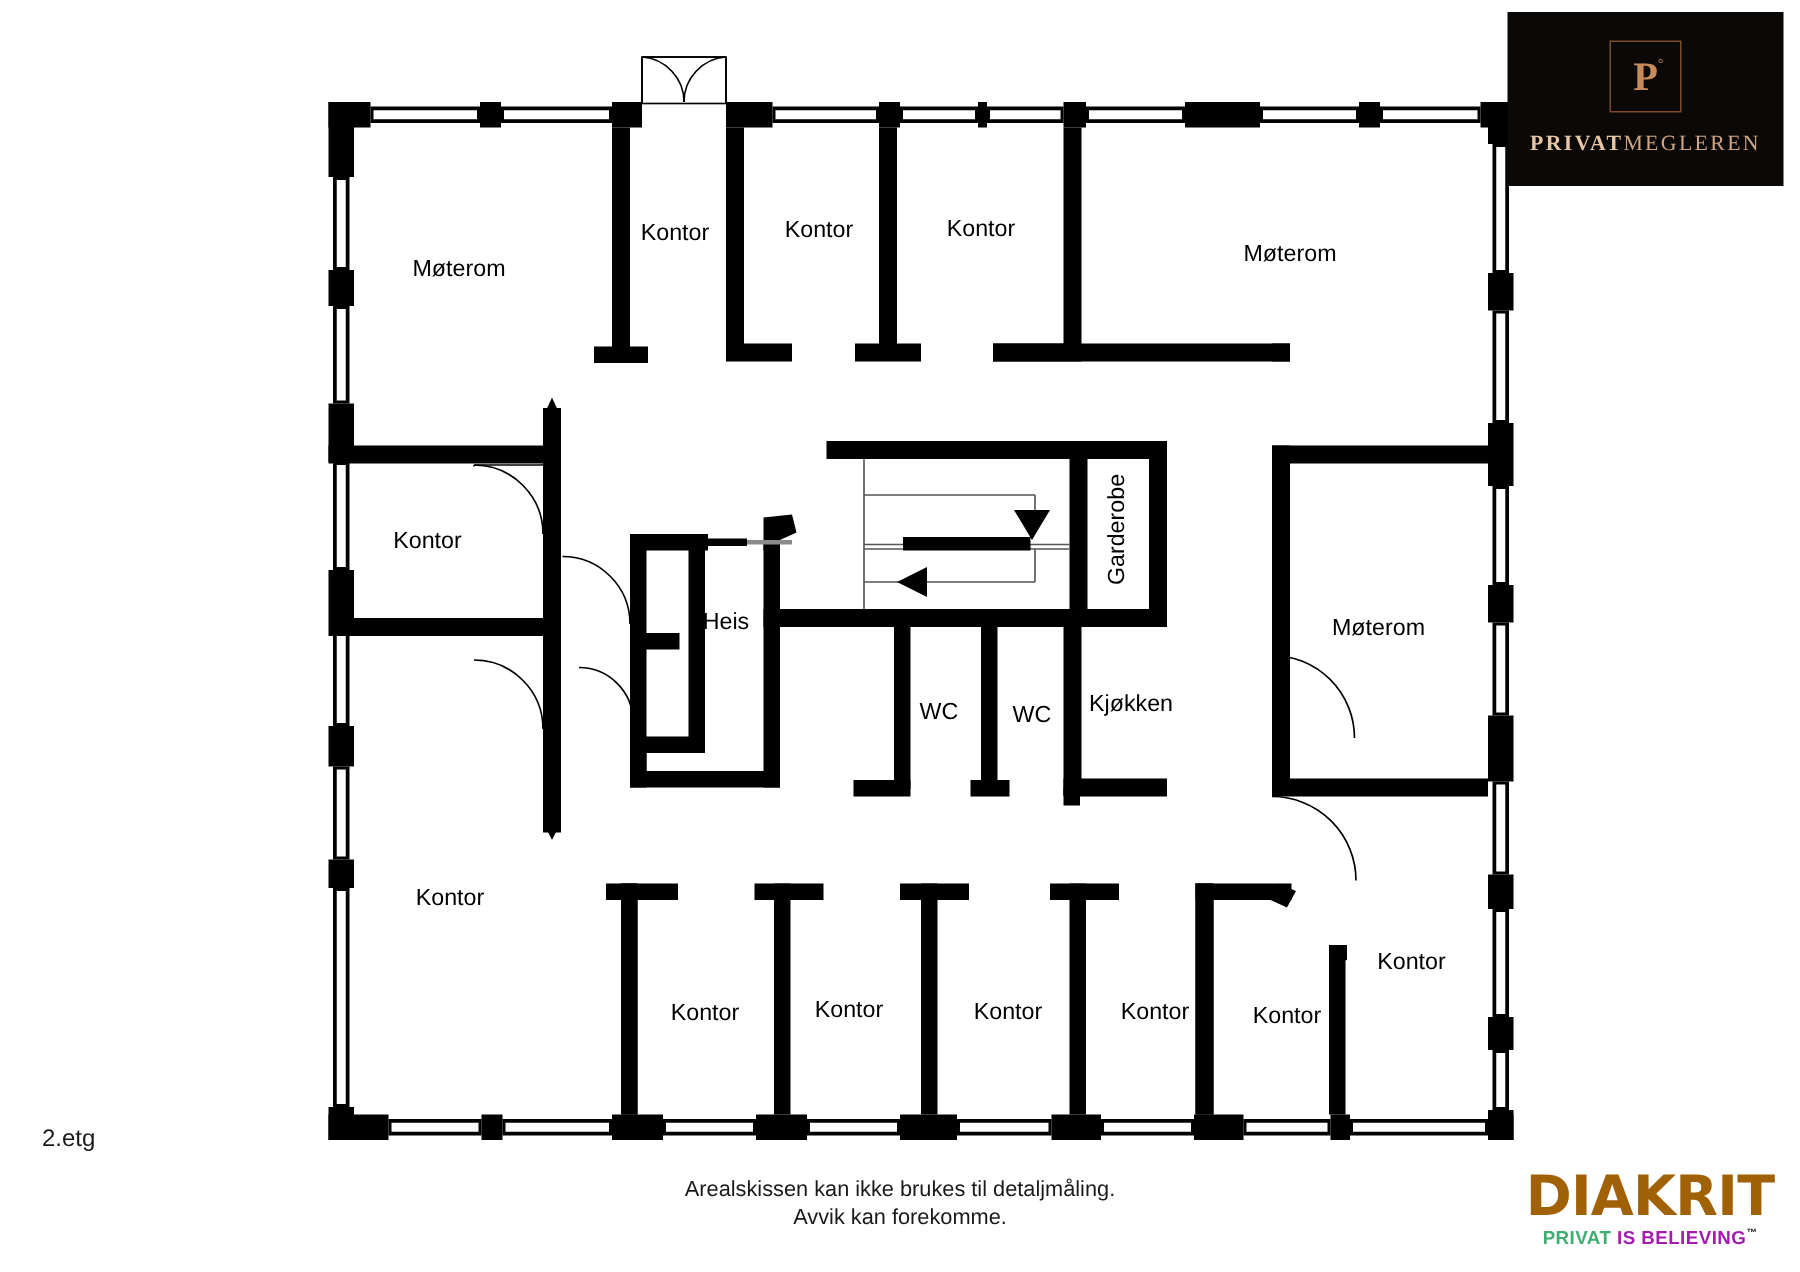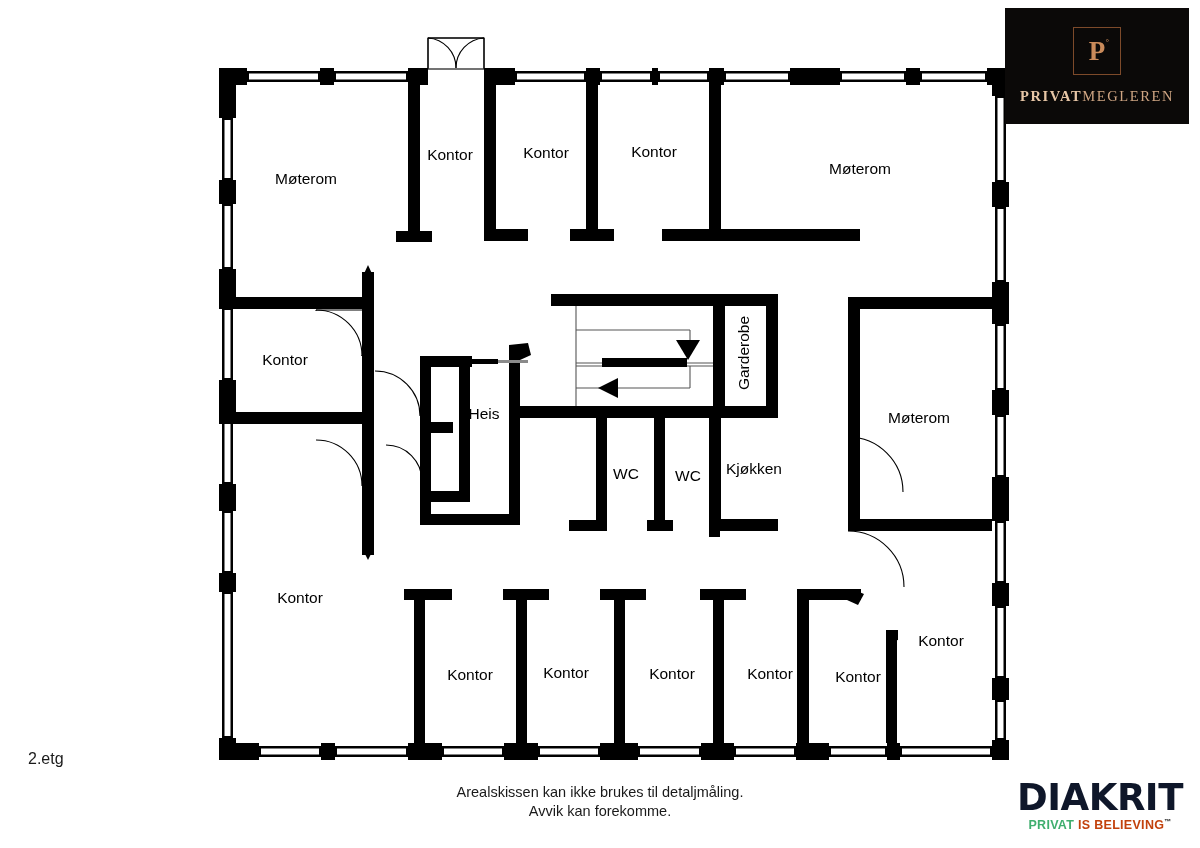--- a/index.html
+++ b/index.html
@@ -108,33 +108,33 @@
     left: 1010px;
     top: 780px;
     width: 180px;
     text-align: center;
   }
   #dk-word {
     font-family: "DejaVu Sans", sans-serif;
     font-size: 37px;
     font-weight: 700;
     letter-spacing: -0.5px;
-    color: #0f172a;
+    color: #a16207;
     line-height: 0.95;
   }
   #dk-tag {
     font-family: "Liberation Sans", sans-serif;
     font-size: 12.5px;
     font-weight: 700;
     letter-spacing: 0.3px;
     margin-top: 3px;
     white-space: nowrap;
   }
   #dk-tag .green { color: #3fae6e; }
-  #dk-tag .dark  { color: #c2410c; }
+  #dk-tag .dark  { color: #a21caf; }
   #dk-tag .tm    { font-size: 7px; vertical-align: super; color: #111111; }
 </style>
 </head>
 <body>
 
 <div id="stage">
 
   <svg id="floorplan" viewBox="0 0 1200 848">
 
     <g>

